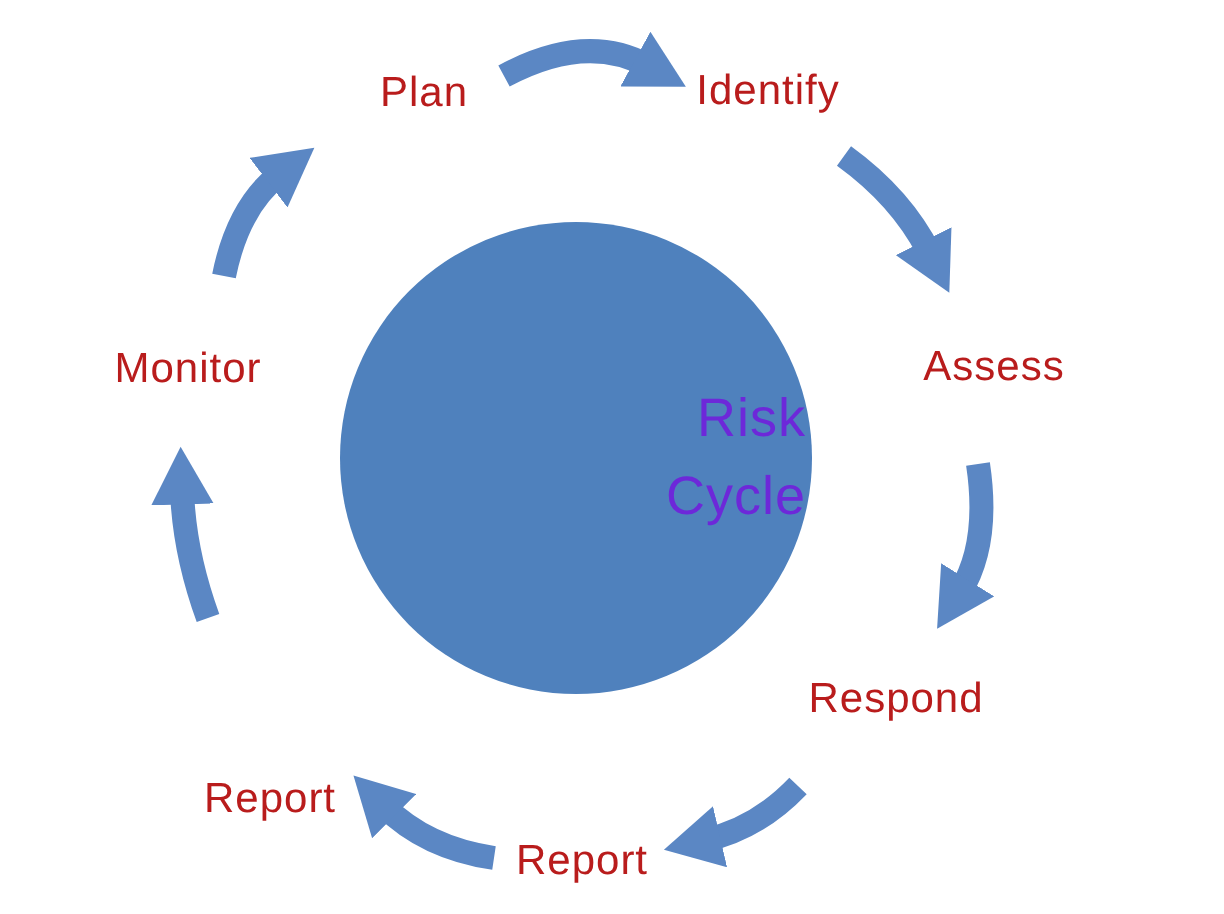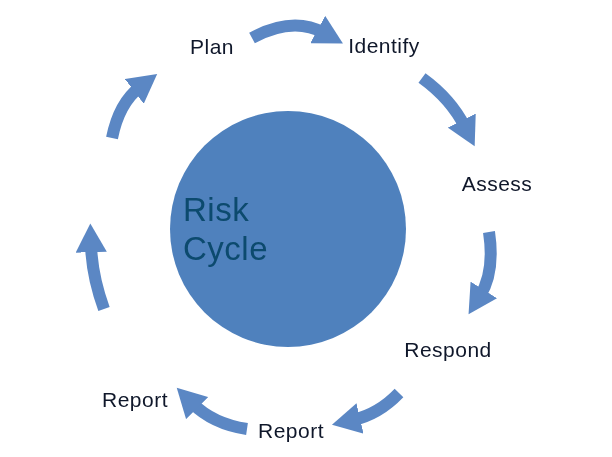--- a/index.html
+++ b/index.html
@@ -19,33 +19,33 @@
     position: absolute;
     left: 0;
     top: 0;
     width: 612px;
     height: 457px;
   }
   .step-label {
     position: absolute;
     transform: translate(-50%, -50%);
     font-size: 21px;
-    color: #0f172a;
+    color: #b91c1c;
     white-space: nowrap;
     letter-spacing: 0.5px;
   }
   .center-text {
     position: absolute;
     left: 293px;
     top: 229px;
     transform: translate(-50%, -50%);
     width: 220px;
-    text-align: left;
-    color: #0c4a6e;
-    font-size: 33px;
+    text-align: right;
+    color: #6d28d9;
+    font-size: 27px;
     line-height: 39px;
     letter-spacing: 0.5px;
   }
 </style>
 </head>
 <body>
 
 <div class="canvas">
 
   <svg class="diagram-svg" viewBox="0 0 612 457">
@@ -82,14 +82,15 @@
   <div class="step-label" style="left:497px; top:184px;">Assess</div>
 
   <div class="step-label" style="left:384px; top:46px;">Identify</div>
 
   <div class="step-label" style="left:448px; top:350px;">Respond</div>
 
   <div class="step-label" style="left:291px; top:431px;">Report</div>
 
   <div class="step-label" style="left:135px; top:356px;margin-top:44px;">Report</div>
 
+  <div class="step-label" style="left:94px; top:185px;">Monitor</div>
 
 </div>
 
 </body></html>

